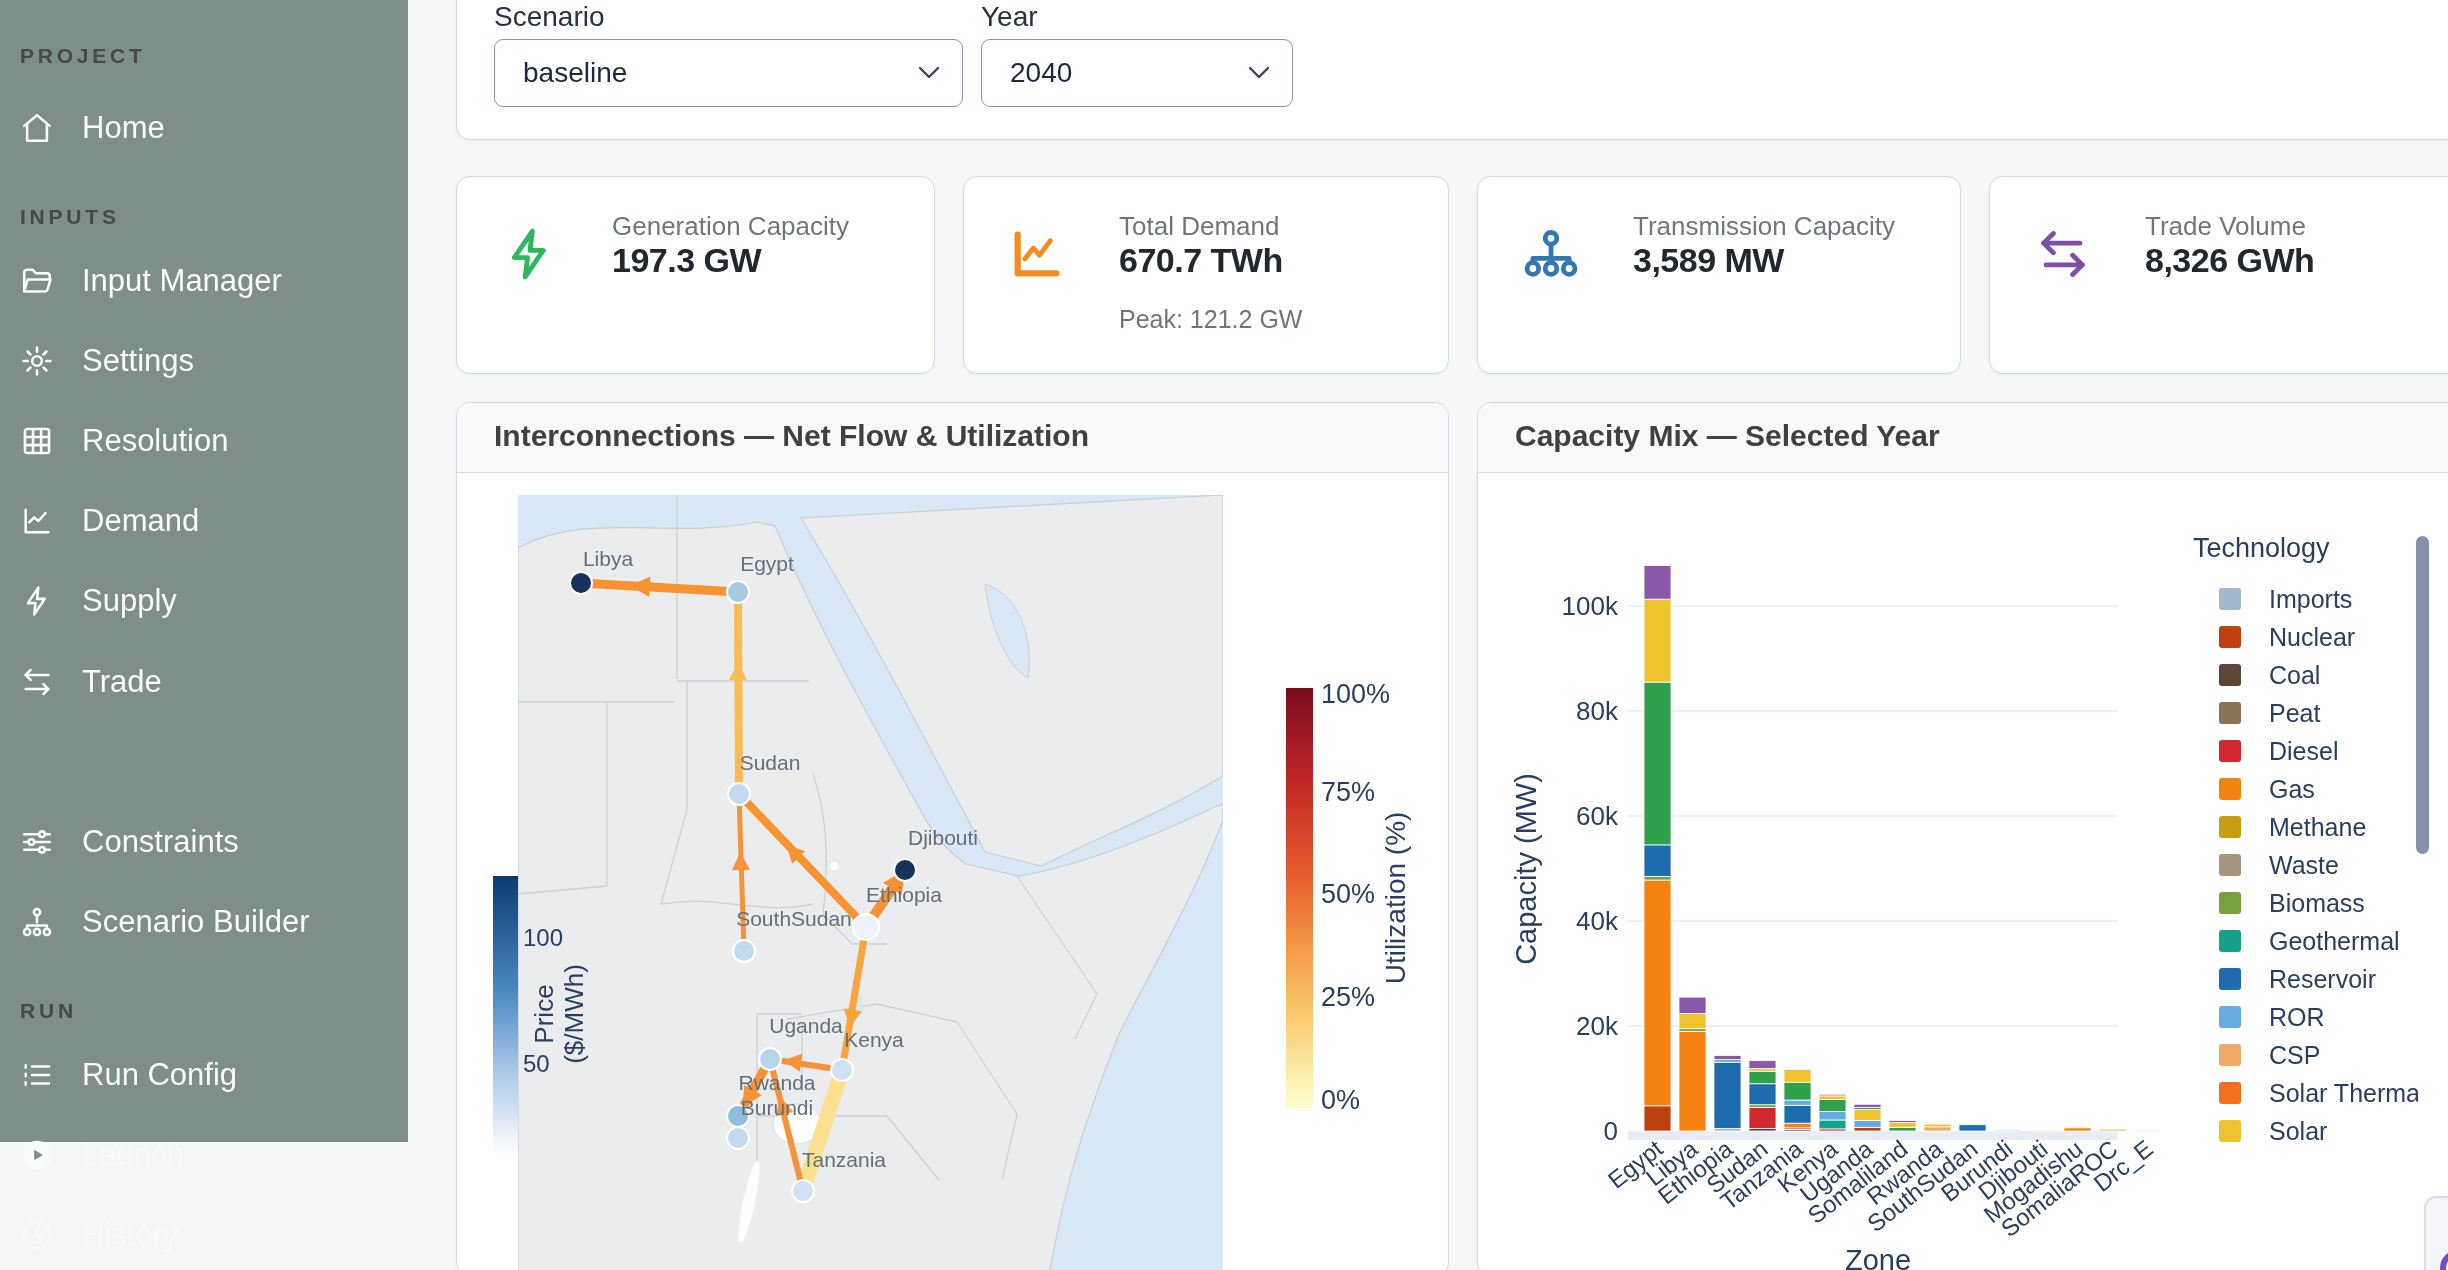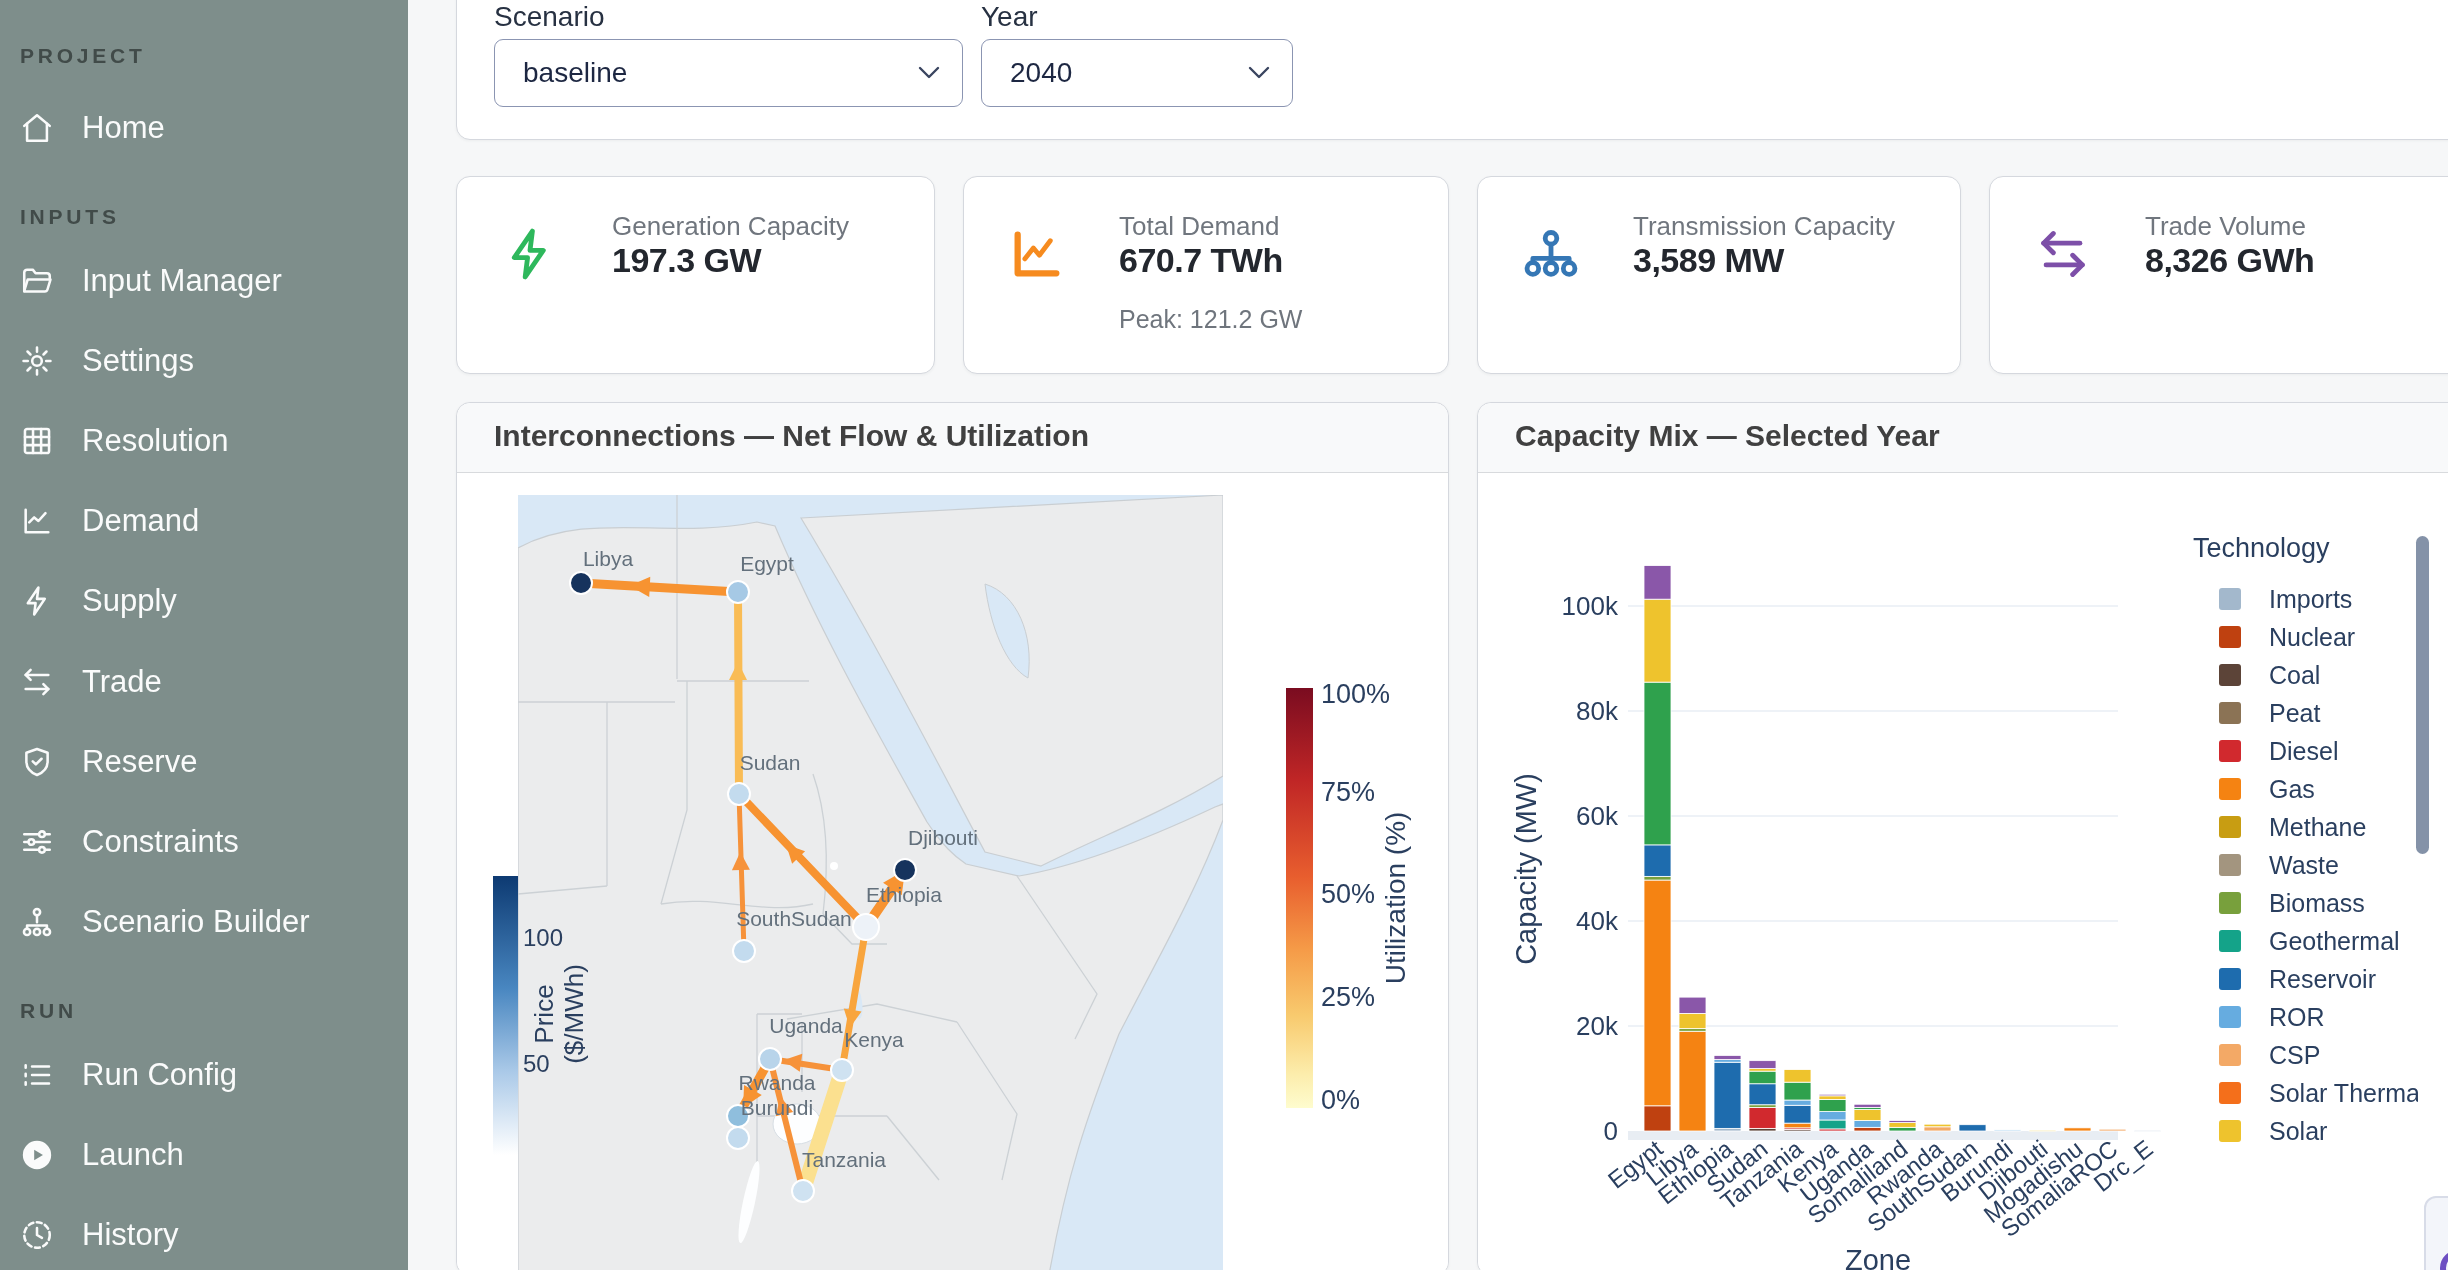--- a/index.html
+++ b/index.html
@@ -1,19 +1,19 @@
 <!DOCTYPE html>
 <html><head>
 <meta charset="utf-8">
 <style>
   html,body{margin:0;padding:0;background:#f6f7f8;}
   body{width:2448px;height:1270px;overflow:hidden;font-family:"Liberation Sans",sans-serif;position:relative;}
   #app{position:absolute;inset:0;}
   
-  #sidebar{position:absolute;left:0;top:0;width:408px;height:1270px;background:#7E8E8B;}
+  #sidebar{position:absolute;left:0;top:0;width:408px;height:1142px;background:#7E8E8B;}
   .side-section-label{position:absolute;left:20px;font-size:21px;font-weight:700;letter-spacing:.18em;color:#414b49;}
   .side-item{position:absolute;left:0;width:408px;height:54px;display:flex;align-items:center;cursor:pointer;color:#fafbfb;}
   .side-item .icn{width:34px;height:34px;margin-left:20px;flex:0 0 34px;display:flex;align-items:center;}
   .side-item .icn svg{width:34px;height:34px;stroke:#fafbfb;fill:none;stroke-width:1.8;stroke-linecap:round;stroke-linejoin:round;}
   .side-item .lbl{margin-left:28px;font-size:31px;}
   
   .card{background:#fff;border:1.5px solid #d5d8de;border-radius:14px;box-shadow:0 1px 3px rgba(40,50,60,.05);}
   #filter-card{position:absolute;left:456px;top:-24px;width:2010px;height:162px;}
   .filter-group{position:absolute;top:0;height:162px;}
   .filter-label{position:absolute;top:24px;left:0;font-size:28px;color:#273142;font-weight:500;}
@@ -110,29 +110,20 @@
       <div class="side-item" style="top: 655px;">
         <div class="icn">
           <svg viewBox="0 0 24 24">
             <path d="M7.5 3.5 4 7l3.5 3.5"></path>
             <path d="M4 7h16"></path>
             <path d="M16.5 13.5 20 17l-3.5 3.5"></path>
             <path d="M20 17H4"></path>
           </svg>
         </div>
         <div class="lbl">Trade</div>
-      </div>
-      <div class="side-item" style="top: 735px;">
-        <div class="icn">
-          <svg viewBox="0 0 24 24">
-            <path d="M12 2.8 4.5 5.5v6c0 4.6 3.2 8 7.5 9.7 4.3-1.7 7.5-5.1 7.5-9.7v-6z"></path>
-            <polyline points="9,11.5 11.2,13.7 15.2,9.7"></polyline>
-          </svg>
-        </div>
-        <div class="lbl">Reserve</div>
       </div>
       <div class="side-item" style="top: 815px;">
         <div class="icn">
           <svg viewBox="0 0 24 24">
             <path d="M3 6.5h18M3 12h18M3 17.5h18"></path>
             <circle cx="15.5" cy="6.5" r="2" fill="#7E8E8B"></circle>
             <circle cx="8" cy="12" r="2" fill="#7E8E8B"></circle>
             <circle cx="15.5" cy="17.5" r="2" fill="#7E8E8B"></circle>
           </svg>
         </div>

